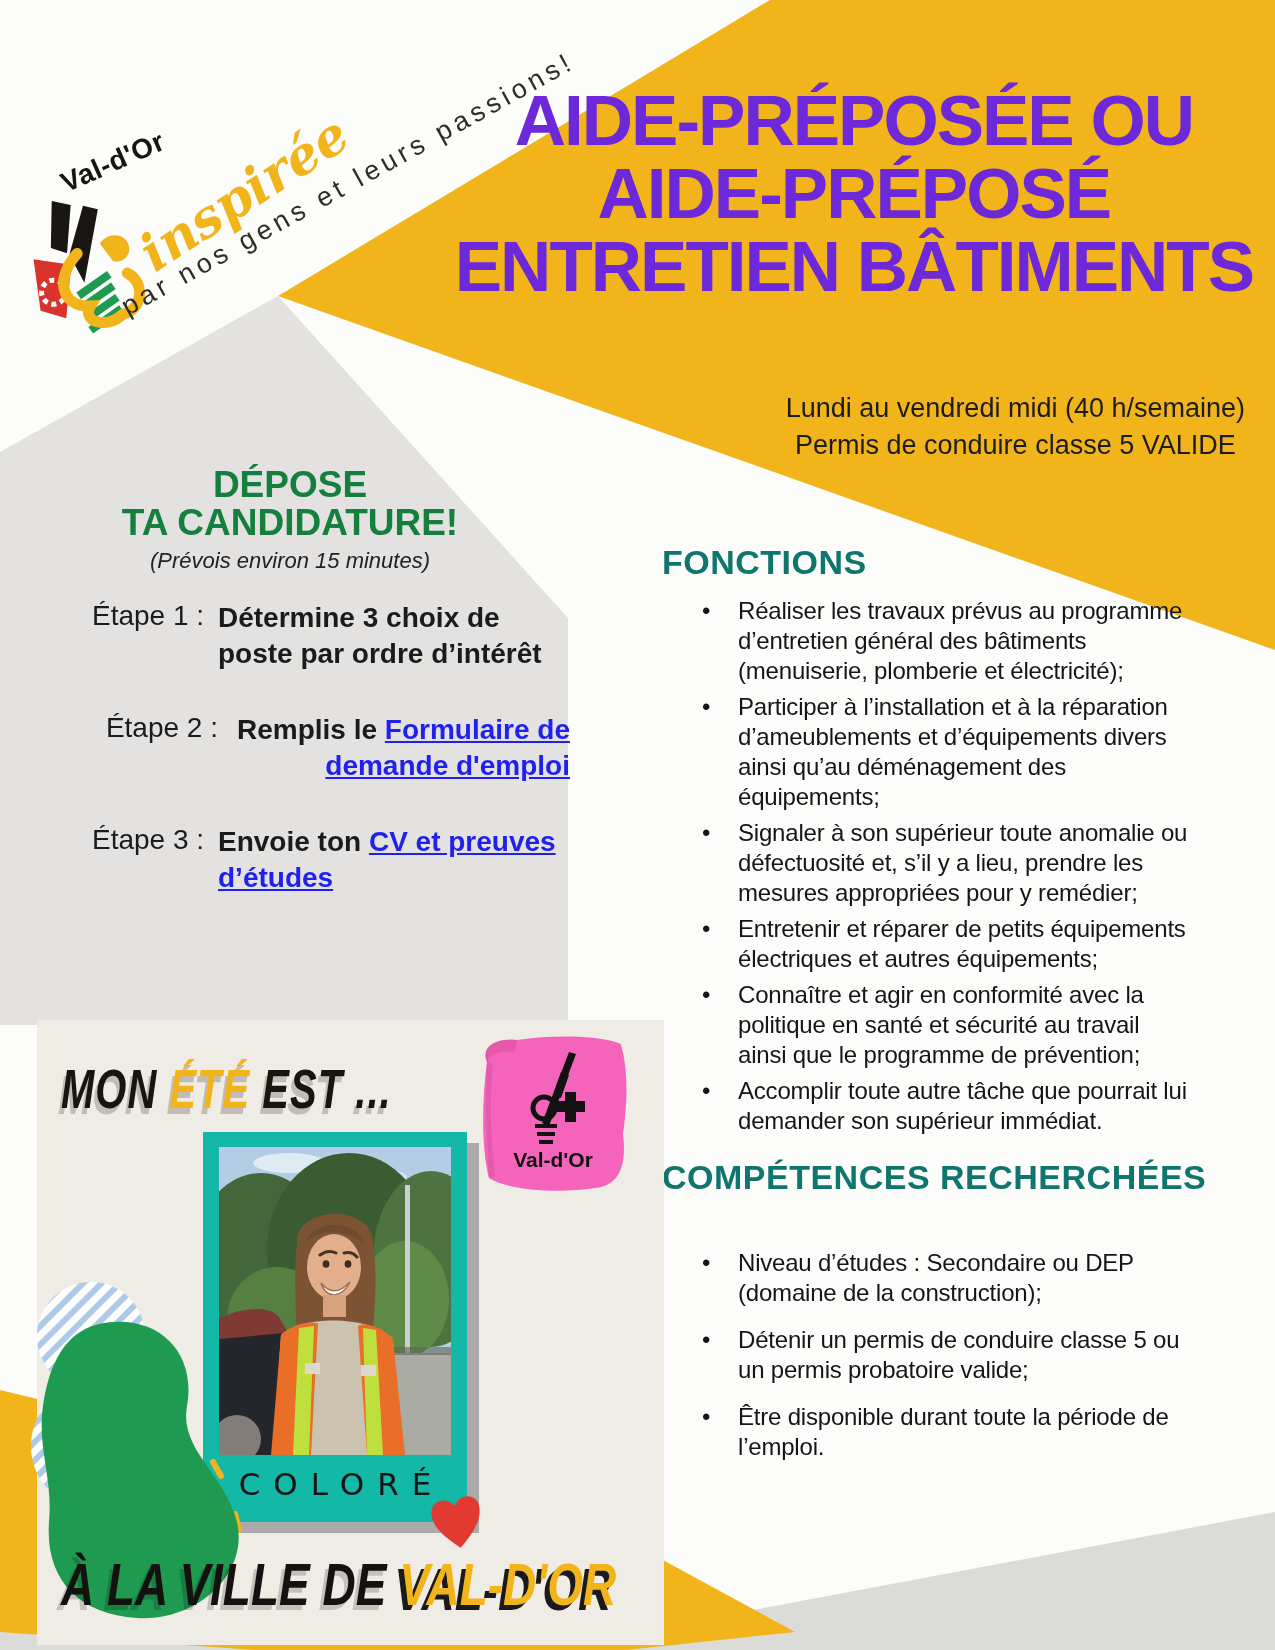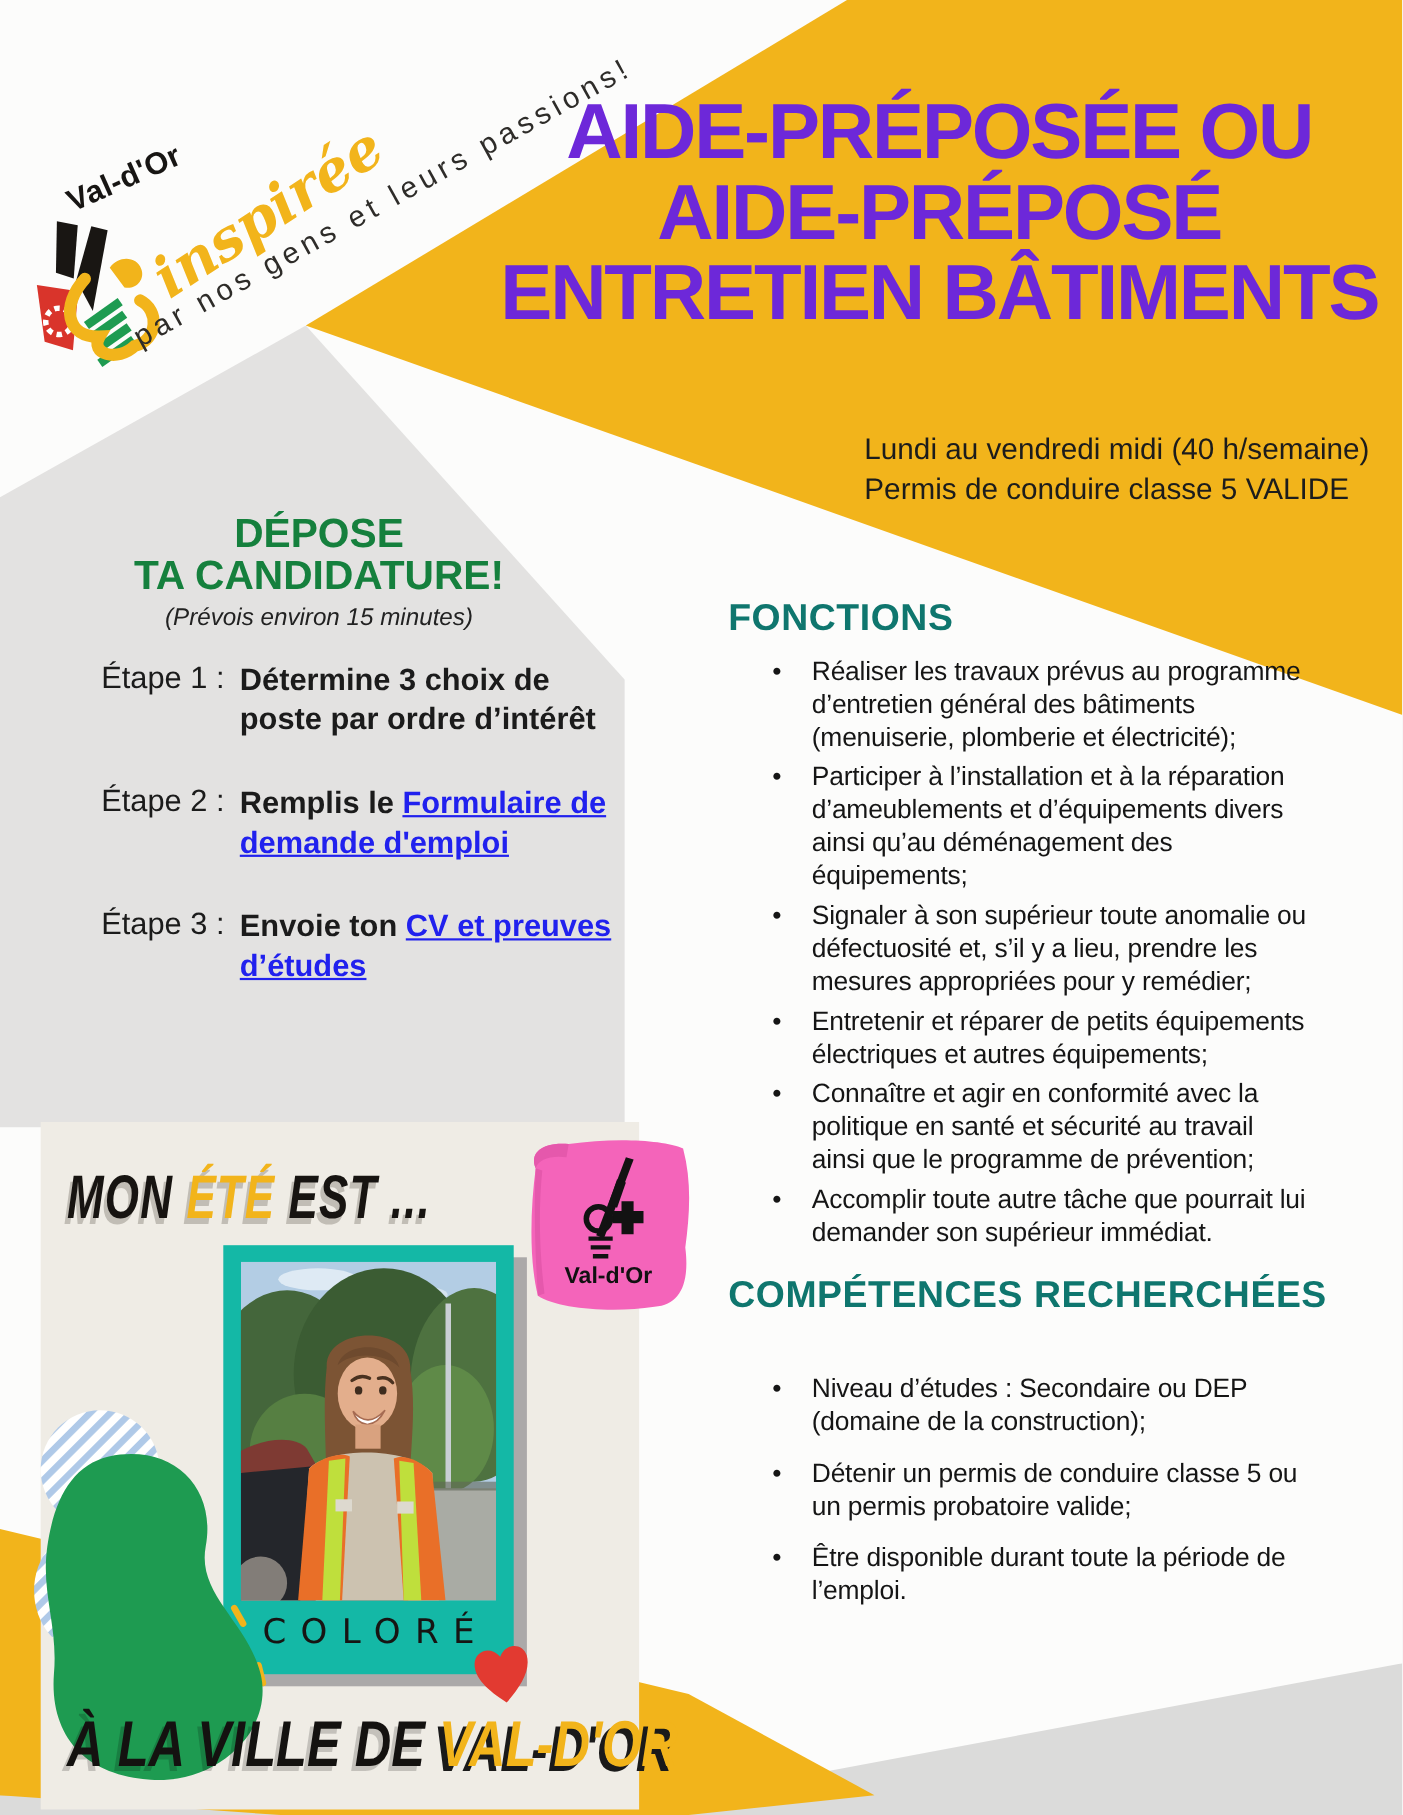--- a/index.html
+++ b/index.html
@@ -17,44 +17,44 @@
   .logo-city{left:56px;top:170px;font-weight:bold;font-size:28px;color:#171513;
              transform:rotate(-24deg);transform-origin:left top;letter-spacing:.5px;}
   .logo-script{left:128px;top:232px;font-family:"DejaVu Serif",serif;font-style:italic;
                font-size:52px;color:#F2B41B;transform:rotate(-33deg);transform-origin:left top;font-weight:bold;}
   .tagline{left:116px;top:295px;font-size:27px;letter-spacing:4.5px;color:#2E2C29;white-space:nowrap;
            transform:rotate(-29deg);transform-origin:left top;font-weight:500;}
   .logo-mark{left:32px;top:192px;width:132px;height:140px;transform:rotate(-10deg);}
   
   .title{right:22px;top:84px;text-align:center;font-weight:bold;color:#6d28d9;
          font-size:71px;line-height:73px;letter-spacing:-2px;}
-  .subtitle{right:30px;top:390px;text-align:left;font-size:27px;line-height:37px;color:#1C1C1C;}
+  .subtitle{right:30px;top:390px;text-align:center;font-size:27px;line-height:37px;color:#1C1C1C;}
   
   .apply-head{left:70px;top:466px;width:440px;text-align:center;font-weight:bold;
               font-size:37px;line-height:38px;color:#15803d;}
   .apply-note{left:70px;top:548px;width:440px;text-align:center;font-style:italic;font-size:22px;color:#222;}
   .steps{left:92px;top:600px;width:486px;}
   .step{display:flex;margin-bottom:40px;}
-  .step:nth-child(2){}
+  .step:nth-child(2){text-align:right;}
   .step-label{flex:0 0 126px;font-size:28px;color:#1b1b1b;}
   .step-text{width:352px;font-size:28px;line-height:36px;color:#1b1b1b;font-weight:bold;}
   a.link{color:#2121EE;text-decoration:underline;cursor:pointer;}
   
   .sec-head{font-weight:bold;font-size:34px;color:#0f766e;letter-spacing:.5px;}
   .h-fonctions{left:662px;top:543px;}
   .h-competences{left:662px;top:1158px;}
   .blist{left:700px;width:492px;list-style:none;margin:0;padding:0;}
   .l-fonctions{top:596px;}
   .l-competences{top:1248px;}
   .blist li{position:relative;padding-left:38px;font-size:24px;line-height:30px;
             letter-spacing:-.2px;color:#151515;margin-bottom:6px;}
   .l-competences li{margin-bottom:17px;}
   .blist li::before{content:"•";position:absolute;left:2px;top:0;font-size:24px;}
   
-  .card{left:37px;top:1020px;width:544px;height:625px;background:#EFECE5;}
+  .card{left:37px;top:1020px;width:627px;height:625px;background:#EFECE5;}
   .headline{left:24px;top:38px;white-space:nowrap;font-weight:bold;font-style:italic;
             font-size:40px;letter-spacing:1px;transform:scaleY(1.4);transform-origin:left top;
             color:#171411;text-shadow:-3px 4px 0 rgba(110,104,92,.35);}
   .headline .accent{color:#F2B41B;}
   .pink-block{left:440px;top:14px;width:152px;height:162px;}
   .pink-brand{left:440px;top:128px;width:152px;text-align:center;font-weight:bold;font-size:21px;color:#111;}
   .polaroid{left:166px;top:112px;width:264px;height:390px;background:#14b8a6;
             box-shadow:12px 11px 0 #ABA9A9;}
   .photo{position:absolute;left:16px;top:15px;width:232px;height:308px;}
   .caption{position:absolute;left:0;top:334px;width:100%;text-align:center;

